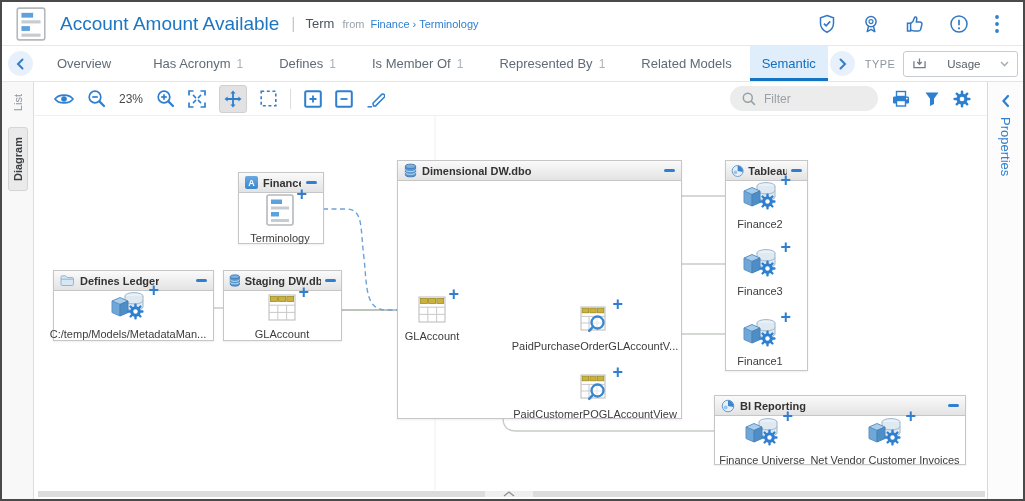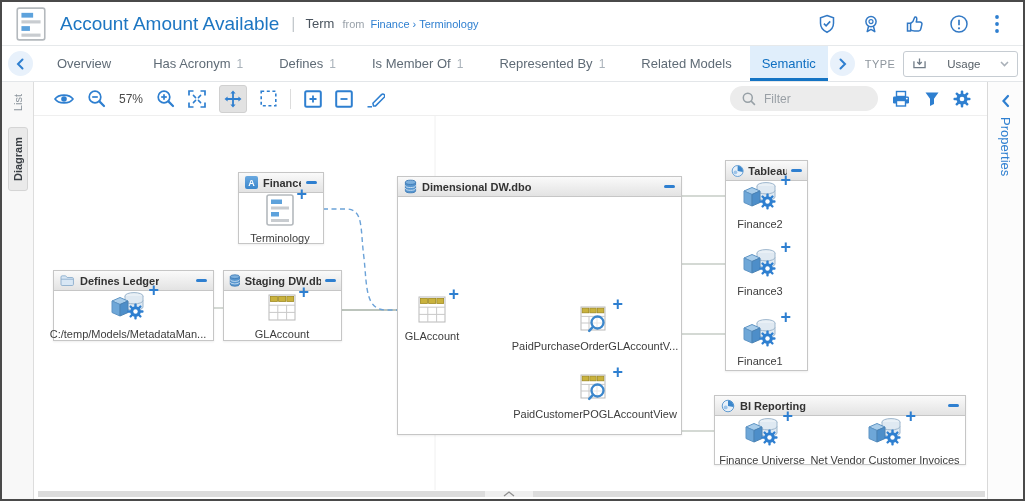--- a/index.html
+++ b/index.html
@@ -261,21 +261,21 @@
               <circle cx="10" cy="7" r="2.8" fill="#2e7fd0"></circle>
             </svg>
         </span>
         <span class="ticon">
           <svg width="19" height="19" viewBox="0 0 19 19" fill="none" stroke="#2e7fd0">
               <circle cx="8" cy="8" r="5.8" stroke-width="1.7"></circle>
               <line x1="12.4" y1="12.4" x2="17" y2="17" stroke-width="2.2" stroke-linecap="round"></line>
               <line x1="5.2" y1="8" x2="10.8" y2="8" stroke-width="1.7"></line>
             </svg>
         </span>
-        <span class="zoomtxt">57%</span>
+        <span class="zoomtxt">23%</span>
         <span class="ticon">
           <svg width="19" height="19" viewBox="0 0 19 19" fill="none" stroke="#2e7fd0">
               <circle cx="8" cy="8" r="5.8" stroke-width="1.7"></circle>
               <line x1="12.4" y1="12.4" x2="17" y2="17" stroke-width="2.2" stroke-linecap="round"></line>
               <line x1="5.2" y1="8" x2="10.8" y2="8" stroke-width="1.7"></line>
               <line x1="8" y1="5.2" x2="8" y2="10.8" stroke-width="1.7"></line>
             </svg>
         </span>
         <span class="ticon">
           <svg width="18" height="18" viewBox="0 0 18 18" fill="none" stroke="#2e7fd0" stroke-width="1.7">
@@ -388,21 +388,21 @@
         <div class="dc" style="left:189px;top:154px;width:119px;height:71px">
           <div class="dc-h" style="padding:0 5px;gap:4px">
             <svg width="13" height="15" viewBox="0 0 14 16">
                 <use href="#i-db"></use>
               </svg>
             <span class="dc-t">Staging DW.dbo</span>
             <span class="minus"></span>
           </div>
         </div>
 
-        <div class="dc" style="left:363px;top:60px;width:285px;height:259px">
+        <div class="dc" style="left:363px;top:44px;width:285px;height:259px">
           <div class="dc-h">
             <svg width="13" height="15" viewBox="0 0 14 16">
                 <use href="#i-db"></use>
               </svg>
             <span class="dc-t">Dimensional DW.dbo</span>
             <span class="minus"></span>
           </div>
         </div>
 
         <div class="dc" style="left:691px;top:44px;width:83px;height:211px">

